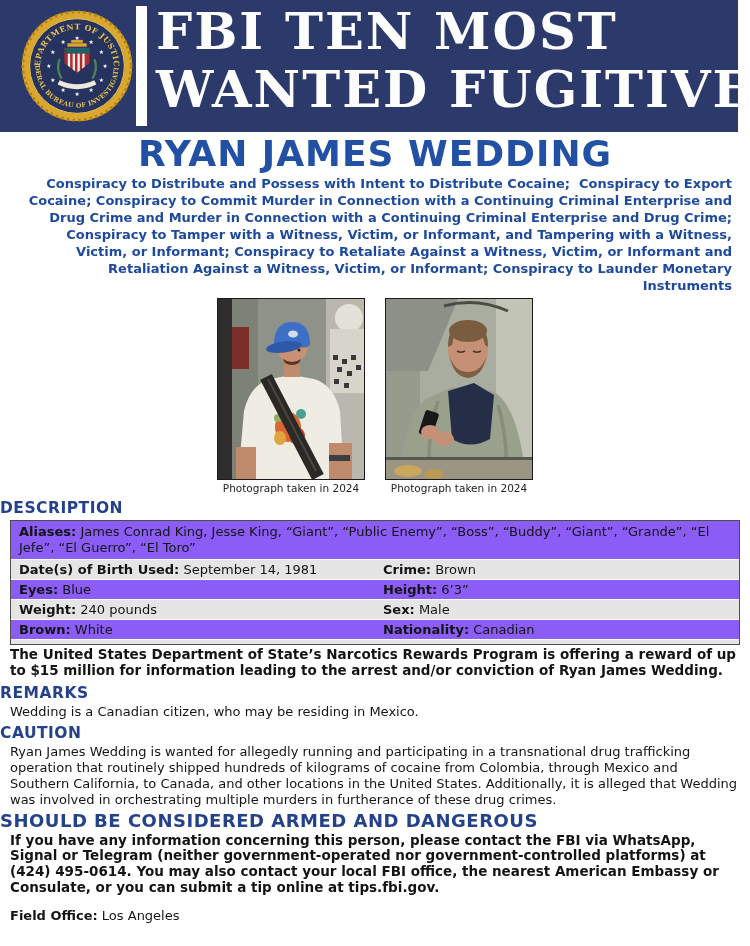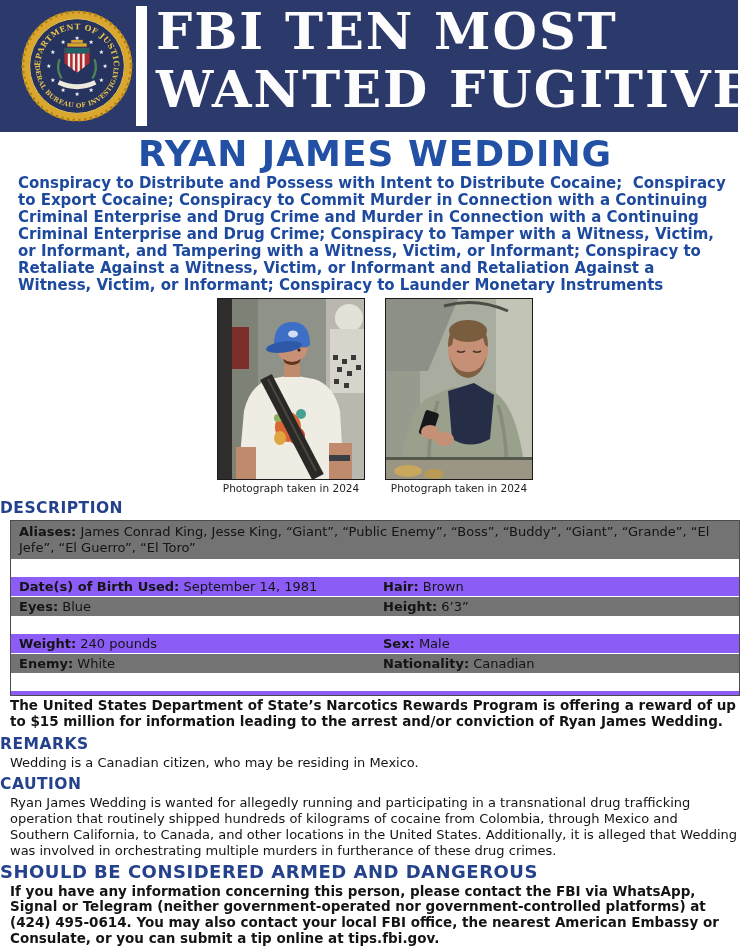--- a/index.html
+++ b/index.html
@@ -7,38 +7,38 @@
   .page{position:relative;width:750px;height:946px;background:#fff;}
 
   
   .banner{position:absolute;left:0;top:0;width:738px;height:132px;background:#2c396b;}
   .banner .gap{position:absolute;left:136px;top:6px;width:11px;height:120px;background:#fff;}
   .seal{position:absolute;left:19px;top:8px;}
   .titles{position:absolute;left:156px;top:2px;color:#fdfdfd;font-family:"DejaVu Serif","Liberation Serif",serif;font-weight:bold;font-size:51px;line-height:58px;letter-spacing:2px;white-space:nowrap;}
 
   
   .name{margin:2px 0 0;text-align:center;color:#2150a5;font-size:36px;line-height:39px;font-weight:bold;letter-spacing:1px;}
-  .charges{width:714px;margin:2px auto 0;text-align:left;color:#1d4a9e;font-weight:bold;font-size:15px;line-height:17px;}
+  .charges{width:714px;margin:2px auto 0;text-align:right;color:#1d4a9e;font-weight:bold;font-size:13px;line-height:17px;}
 
   
   .photos{margin-top:4px;display:flex;justify-content:center;gap:20px;}
   .photos figure{margin:0;text-align:center;}
   .photo-frame{display:block;border:1px solid #1a1a1a;background:#999;}
   figcaption{font-size:10.5px;color:#222;margin-top:2px;}
 
   
   h2{margin:5px 0 0;text-align:left;color:#24418c;font-size:15.5px;line-height:18px;font-weight:bold;letter-spacing:.5px;}
   h2.armed{font-size:18px;line-height:20px;margin-top:3px;}
 
   
   .desc-table{margin:3px 10px 0;border:1px solid #4c4c4c;font-size:13px;}
   .trow{display:grid;grid-template-columns:1fr 1fr;}
   .trow.full{display:block;}
-  .gray{background:#8b5cf6;margin-top:17px;}
-  .white{background:#737373;}
+  .gray{background:#e5e5e5;}
+  .white{background:#8b5cf6;}
   .cell{padding:2px 8px;line-height:15px;}
   .trow.full .cell{line-height:16px;padding:3px 8px;}
   .lbl{font-weight:bold;}
   .trow + .trow{border-top:1px solid #fff;}
 
   
   p.sect{margin:2px 10px 0;font-size:13px;line-height:15.8px;}
   p.sect.bold{font-weight:bold;font-size:13.5px;line-height:15.8px;}
   .field-office{margin:12px 10px 0;font-size:13px;}
 </style>
@@ -185,32 +185,32 @@
   <h2>DESCRIPTION</h2>
   <div class="desc-table">
     <div class="trow full white">
       <div class="cell">
         <span class="lbl">Aliases:</span>
         <span>James Conrad King, Jesse King, “Giant”, “Public Enemy”, “Boss”, “Buddy”, “Giant”, “Grande”, “El Jefe”, “El Guerro”, “El Toro”</span>
       </div>
     </div>
     <div class="trow gray">
       <div class="cell"><span class="lbl">Date(s) of Birth Used:</span> <span>September 14, 1981</span></div>
-      <div class="cell"><span class="lbl">Hair:</span> <span>Brown</span></div>
+      <div class="cell"><span class="lbl">Crime:</span> <span>Brown</span></div>
     </div>
     <div class="trow white">
       <div class="cell"><span class="lbl">Eyes:</span> <span>Blue</span></div>
       <div class="cell"><span class="lbl">Height:</span> <span>6’3”</span></div>
     </div>
     <div class="trow gray">
       <div class="cell"><span class="lbl">Weight:</span> <span>240 pounds</span></div>
       <div class="cell"><span class="lbl">Sex:</span> <span>Male</span></div>
     </div>
     <div class="trow white">
-      <div class="cell"><span class="lbl">Enemy:</span> <span>White</span></div>
+      <div class="cell"><span class="lbl">Brown:</span> <span>White</span></div>
       <div class="cell"><span class="lbl">Nationality:</span> <span>Canadian</span></div>
     </div>
     <div class="trow gray">
       <div class="cell"><span class="lbl"></span> <span></span></div>
     </div>
   </div>
 
   <p class="sect bold">The United States Department of State’s Narcotics Rewards Program is offering a reward of up to $15 million for information leading to the arrest and/or conviction of Ryan James Wedding.</p>
 
   <h2>REMARKS</h2>

